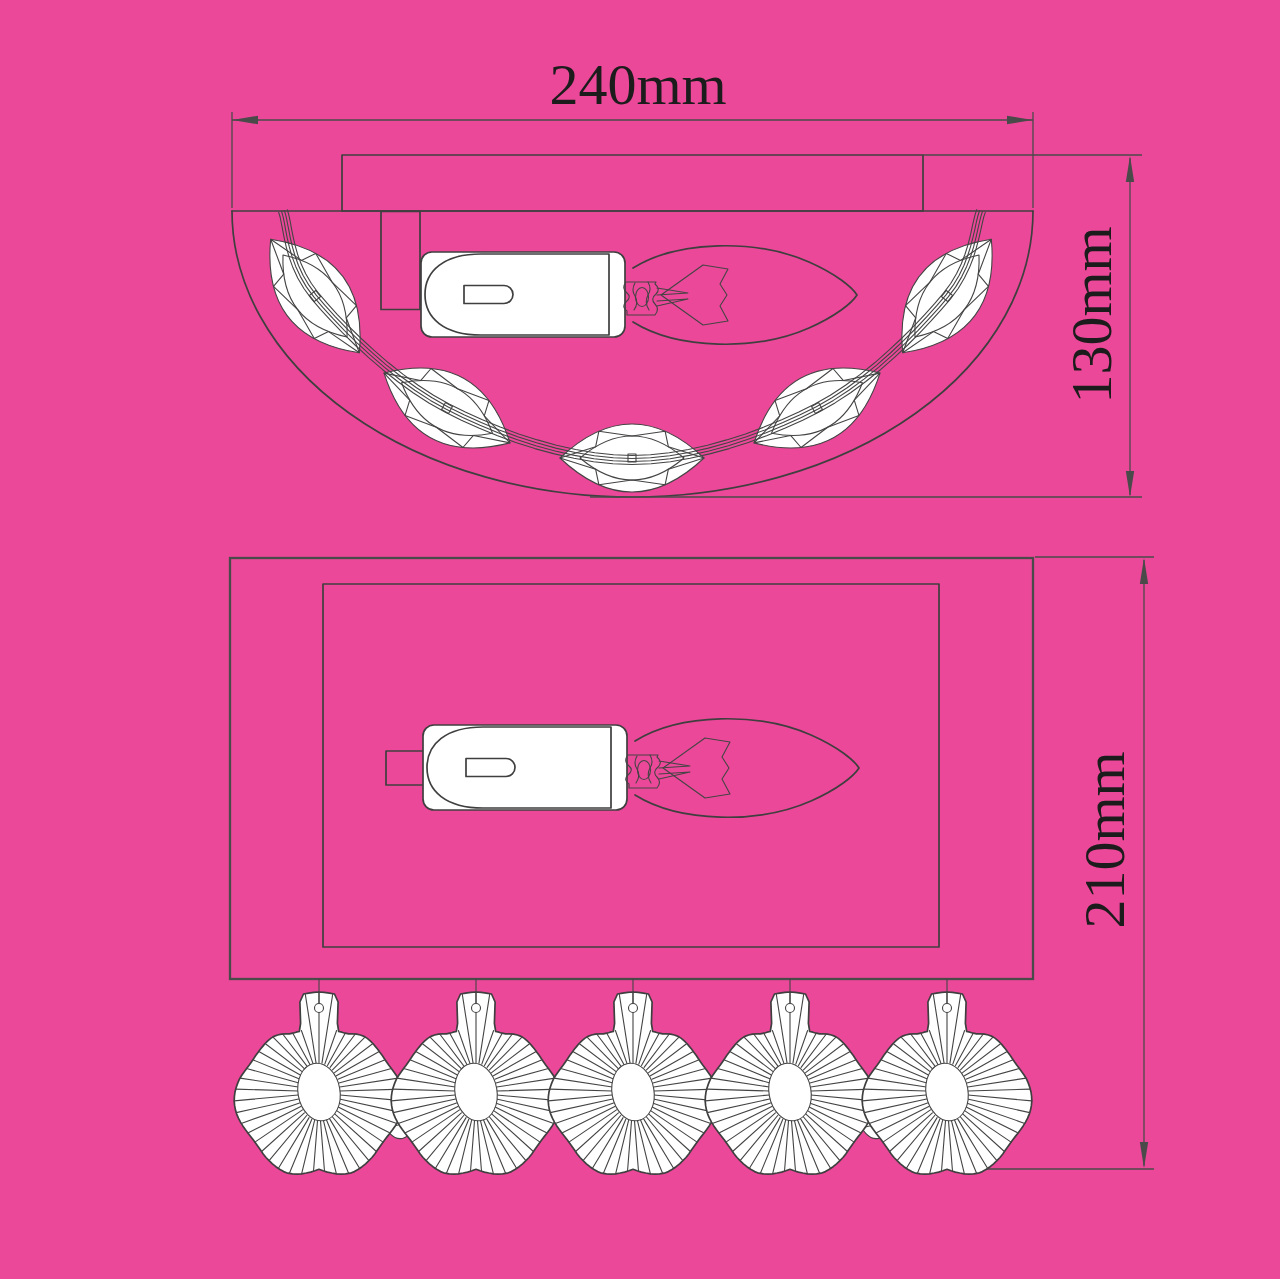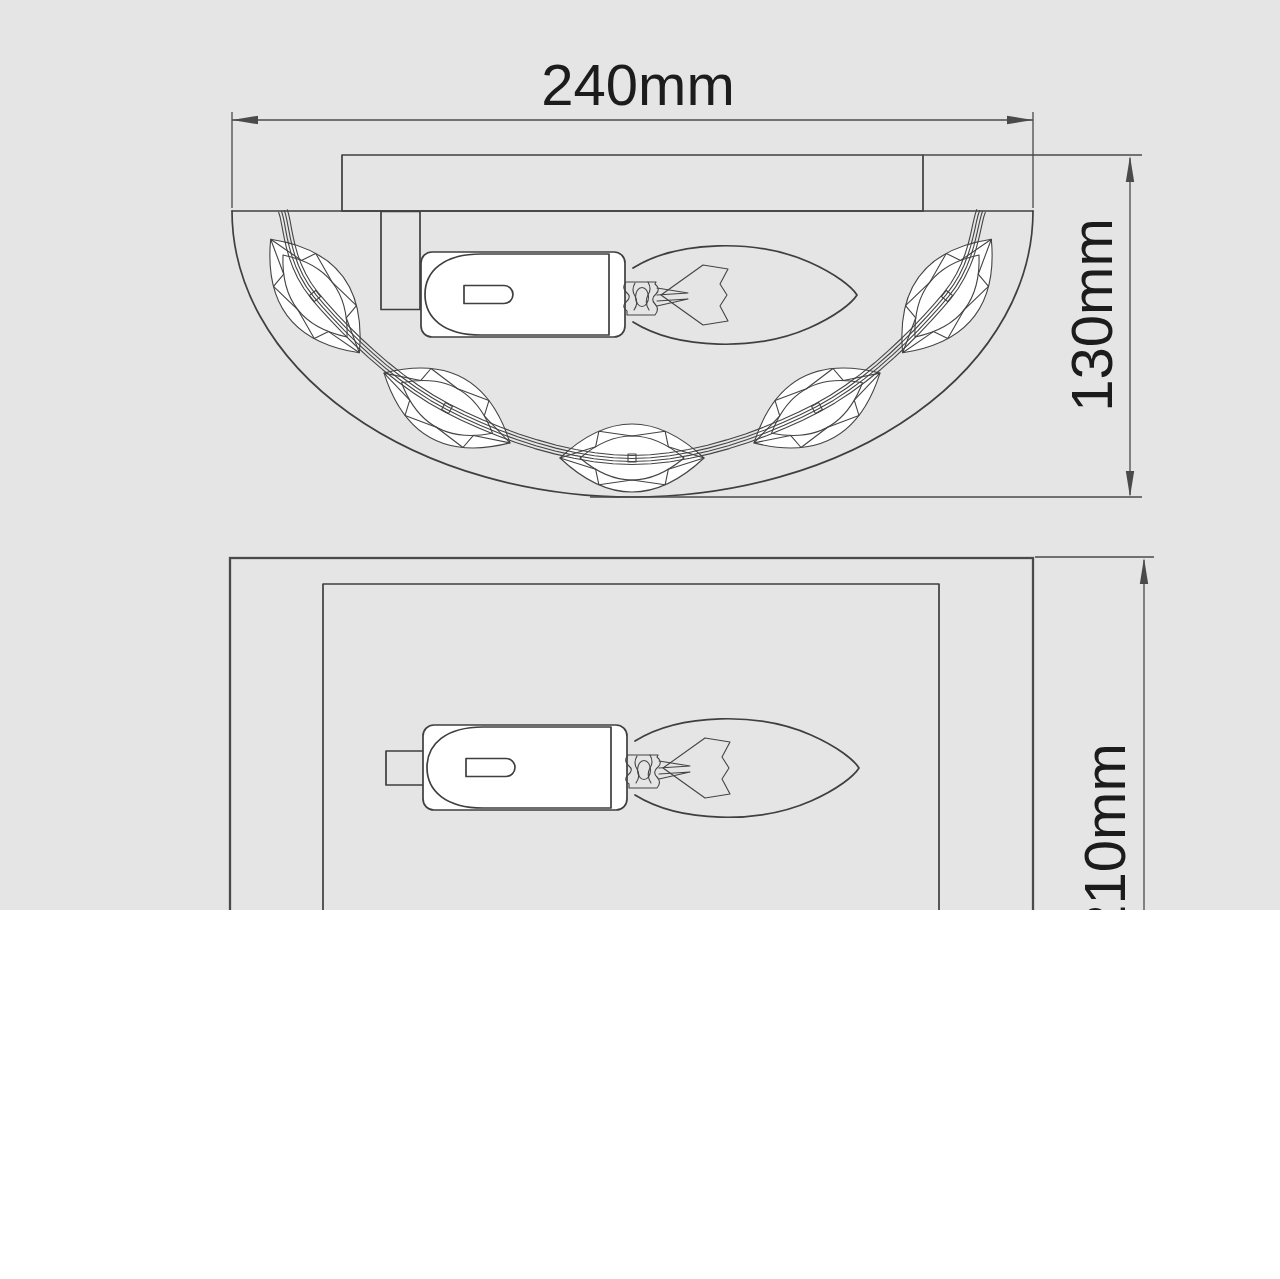--- a/index.html
+++ b/index.html
@@ -1,17 +1,17 @@
 <!DOCTYPE html>
 <html><head>
 <meta charset="utf-8">
 <style>
   html,body{margin:0;padding:0;background:#ffffff;}
-  .stage{position:relative;width:1280px;height:910px;background:#e5e5e5;
-         font-family:Liberation Sans, sans-serif;overflow:hidden;}
+  .stage{position:relative;width:1280px;height:1279px;background:#ec4899;
+         font-family:Liberation Serif, serif;overflow:hidden;}
   svg{position:absolute;left:0;top:0;}
   
   .ln      {fill:none;stroke:#3f3f3f;stroke-width:1.7;stroke-linecap:round;stroke-linejoin:round;}
   .ln-thin {fill:none;stroke:#444444;stroke-width:1.1;stroke-linecap:round;stroke-linejoin:round;}
   .ln-dim  {fill:none;stroke:#4a4a4a;stroke-width:1.3;stroke-linecap:butt;}
   .ln-heavy{fill:none;stroke:#4a4a4a;stroke-width:2.3;}
   .arrow   {fill:#4a4a4a;stroke:none;}
   .white   {fill:#ffffff;}
   .dim-label{position:absolute;font-size:58px;color:#1c1c1c;white-space:nowrap;
              transform:translate(-50%,-50%);}

